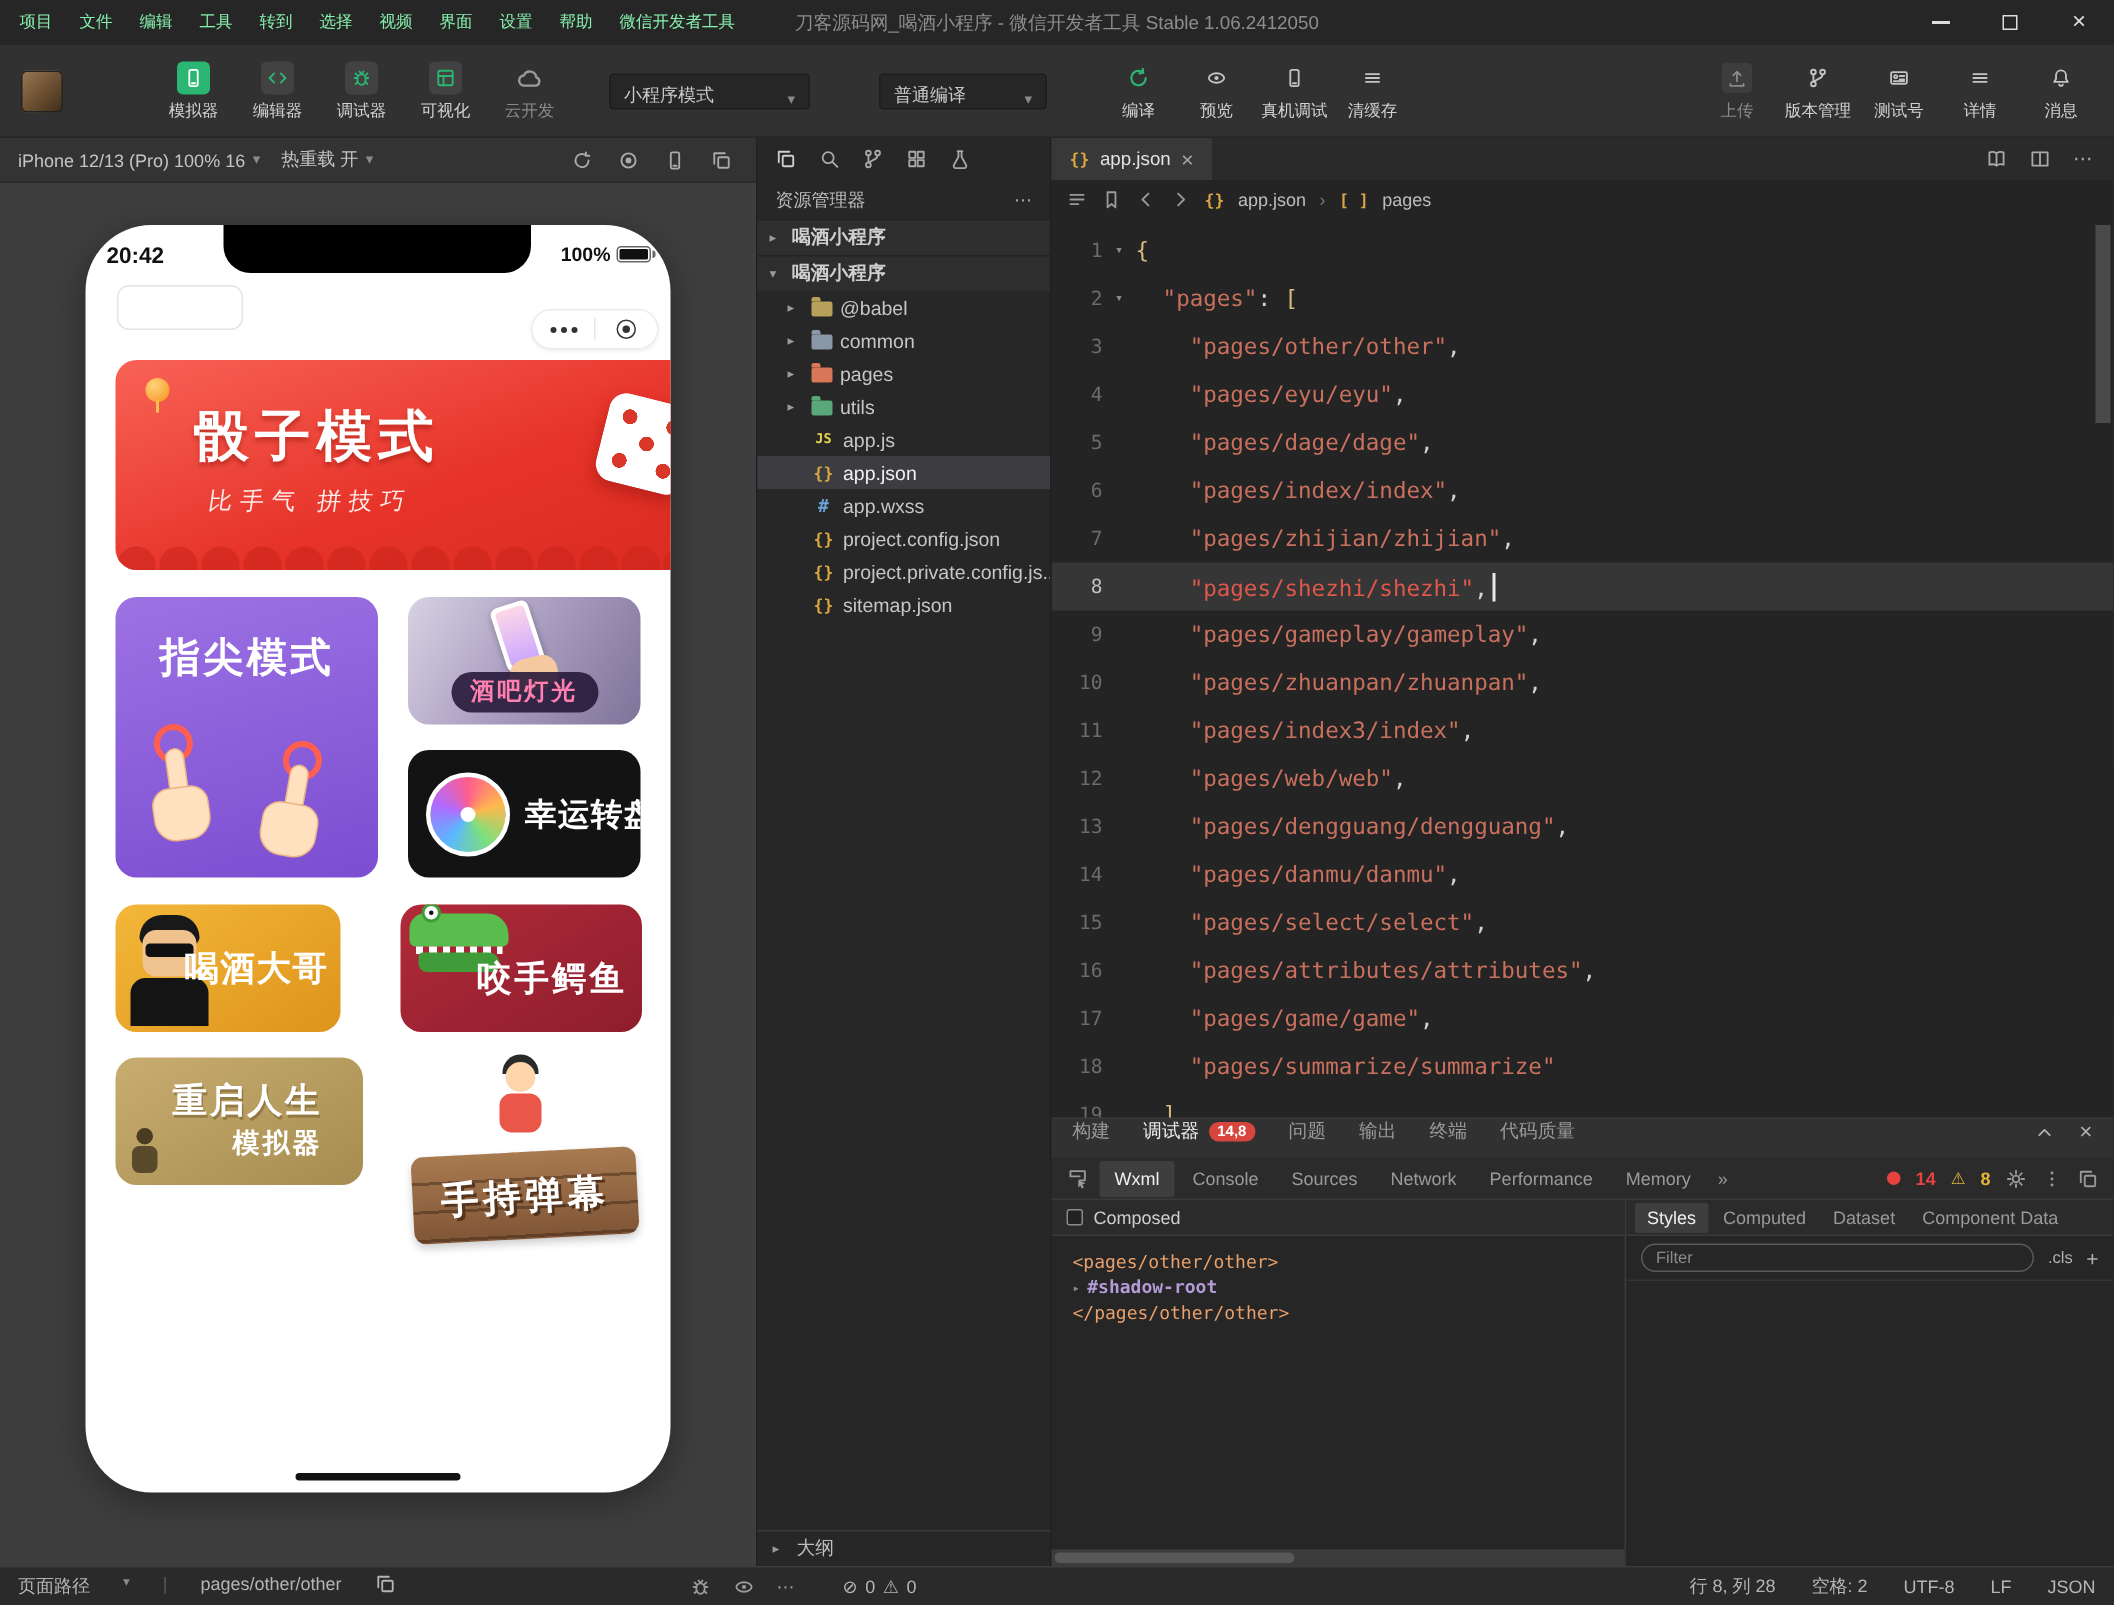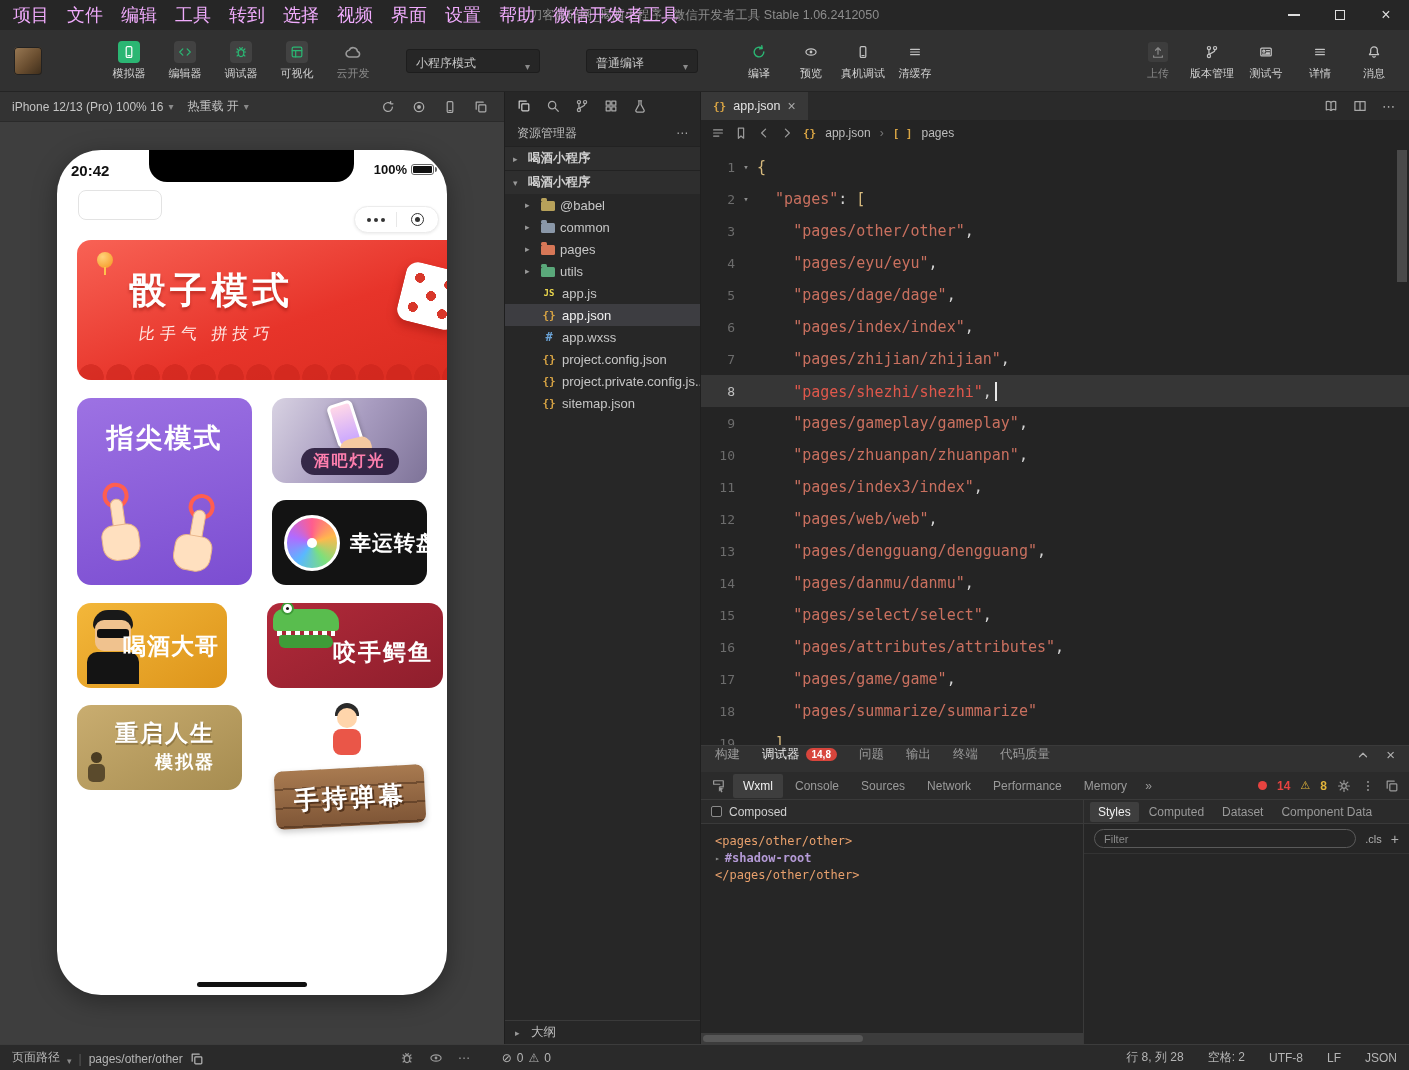--- a/index.html
+++ b/index.html
@@ -3,21 +3,21 @@
 <meta charset="utf-8">
 <style>
 *{margin:0;padding:0;box-sizing:border-box}
 html,body{width:1409px;height:1070px;overflow:hidden}
 body{background:#2b2b2b;font-family:"Liberation Sans","DejaVu Sans",sans-serif;color:#ccc;cursor:default;font-size:13px}
 .app{width:100%;height:100%;display:flex;flex-direction:column}
 
 
 .titlebar{height:30px;flex:0 0 30px;background:#262626;display:flex;align-items:center;position:relative}
 .menus{display:flex;padding-left:4px;z-index:2}
-.menu-item{padding:0 9px;font-size:18px;color:#f0abfc;line-height:30px;white-space:nowrap}
+.menu-item{padding:0 9px;font-size:11px;color:#86efac;line-height:30px;white-space:nowrap}
 .win-title{position:absolute;left:50%;transform:translateX(-50%);font-size:12.5px;color:#8d8d8d;white-space:nowrap}
 .win-controls{margin-left:auto;display:flex;height:100%;z-index:2}
 .win-btn{width:46px;display:flex;align-items:center;justify-content:center;color:#ddd;font-size:16px}
 .min-glyph{width:12px;height:1.5px;background:#ddd}
 .max-glyph{width:10px;height:10px;border:1.3px solid #ddd}
 
 
 .toolbar{height:62px;flex:0 0 62px;background:#313131;display:flex;align-items:center;border-bottom:1px solid #242424}
 .avatar{width:28px;height:28px;border-radius:4px;margin-left:14px;background:linear-gradient(135deg,#9a7a55 0%,#6a4e30 55%,#3c2c1a 100%);box-shadow:inset 0 0 0 1px #222}
 .tb-group{display:flex;gap:6px}
@@ -102,21 +102,21 @@
 .wheel-label{margin-left:10px;font-size:21px;font-weight:800;color:#fff;letter-spacing:1px;white-space:nowrap}
 
 .tile-brother{left:20px;top:453px;width:150px;height:85px;background:linear-gradient(145deg,#f3b73a,#dd941a);overflow:hidden}
 .man{position:absolute;left:8px;bottom:4px;width:58px;height:74px}
 .man-hair{position:absolute;left:8px;top:0;width:40px;height:20px;background:#191919;border-radius:18px 18px 6px 6px}
 .man-face{position:absolute;left:10px;top:10px;width:36px;height:31px;background:#f0c28e;border-radius:9px}
 .man-glasses{position:absolute;left:12px;top:19px;width:32px;height:9px;background:#101010;border-radius:3px}
 .man-body{position:absolute;left:2px;top:42px;width:52px;height:32px;background:#141414;border-radius:10px 10px 0 0}
 .brother-label{position:absolute;right:8px;top:50%;transform:translateY(-50%);font-size:23px;font-weight:800;color:#fff;letter-spacing:1px;white-space:nowrap}
 
-.tile-croc{left:210px;top:453px;width:176px;height:85px;background:linear-gradient(150deg,#b12a3a,#8e1e2c);overflow:hidden}
+.tile-croc{left:210px;top:453px;width:161px;height:85px;background:linear-gradient(150deg,#b12a3a,#8e1e2c);overflow:hidden}
 .croc{position:absolute;left:6px;top:4px;width:78px;height:42px}
 .croc-up{position:absolute;left:0;top:2px;width:66px;height:22px;background:#59bd4e;border-radius:10px 14px 4px 4px}
 .croc-eye{position:absolute;left:8px;top:-5px;width:13px;height:13px;background:#fff;border:2.5px solid #3f9c38;border-radius:50%}
 .croc-eye::after{content:"";position:absolute;left:3px;top:3px;width:3px;height:3px;background:#111;border-radius:50%}
 .croc-teeth{position:absolute;left:4px;top:24px;width:58px;height:5px;background:repeating-linear-gradient(90deg,#fff 0 5px,transparent 5px 9px)}
 .croc-low{position:absolute;left:6px;top:28px;width:54px;height:13px;background:#3f9c38;border-radius:4px 10px 8px 8px}
 .croc-label{position:absolute;right:10px;bottom:20px;font-size:23px;font-weight:800;color:#fff;letter-spacing:2px;white-space:nowrap}
 
 .tile-restart{left:20px;top:555px;width:165px;height:85px;background:linear-gradient(150deg,#c9ad70,#a68c50);overflow:hidden}
 .restart-l1{position:absolute;left:38px;top:13px;font-size:23px;font-weight:900;color:#fff;letter-spacing:2px;text-shadow:1px 2px 0 rgba(90,70,30,.4);white-space:nowrap}
@@ -210,21 +210,21 @@
 .st-tab{padding:3px 8px;border-radius:2px;white-space:nowrap}
 .st-tab.active{background:#3e3e3e;color:#f0f0f0}
 .filter-row{height:30px;flex:0 0 30px;display:flex;align-items:center;gap:9px;padding:0 10px;border-bottom:1px solid #333}
 .filter-input{flex:1;height:19px;background:transparent;border:1px solid #5a5a5a;border-radius:10px;color:#ccc;font-size:11px;padding:0 9px;outline:none;min-width:0;font-family:inherit}
 .filter-input::placeholder{color:#8a8a8a}
 .cls-btn{color:#b0b0b0;font-size:11px}
 .plus-btn{color:#b0b0b0;font-size:14px}
 
 
 .statusbar{height:26px;flex:0 0 26px;background:#2a2a2a;border-top:1px solid #3c3c3c;display:flex;align-items:center;font-size:12px;color:#b5b5b5;padding:0 12px}
-.sb-left{display:flex;align-items:flex-end;gap:7px;white-space:nowrap}
+.sb-left{display:flex;align-items:flex-start;gap:22px;white-space:nowrap}
 .sb-caret{font-size:9px;color:#8a8a8a}
 .sb-div{color:#5a5a5a}
 .sb-icons{display:flex;align-items:center;gap:15px;margin-left:196px;color:#9a9a9a}
 .sb-problems{display:flex;align-items:center;gap:5px;margin-left:32px;white-space:nowrap}
 .sb-right{margin-left:auto;display:flex;align-items:center;gap:24px;white-space:nowrap}
 </style>
 </head>
 <body>
 
 <div class="app">

